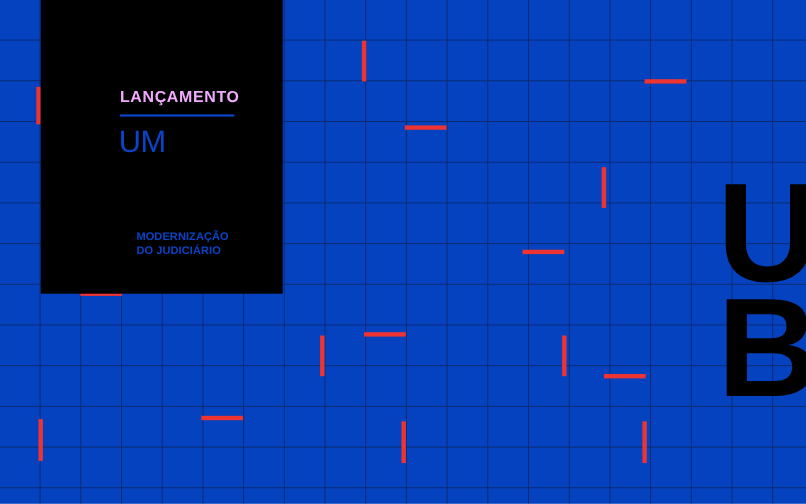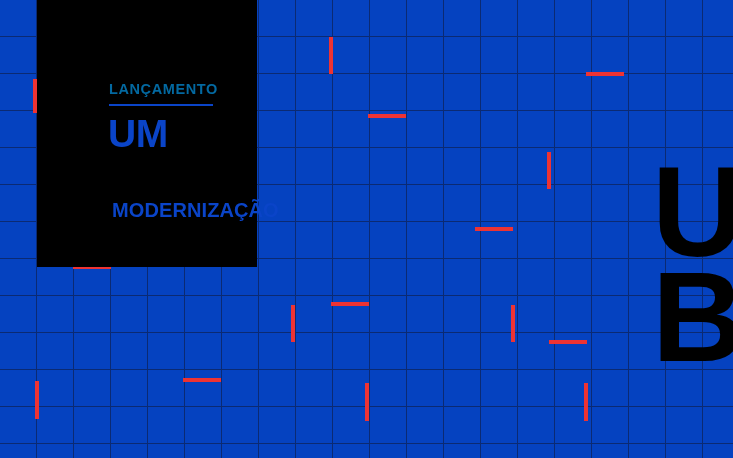--- a/index.html
+++ b/index.html
@@ -60,54 +60,54 @@
     height: 267px;
     background: #000000;
     box-sizing: border-box;
     padding: 0 28px;
   }
   #kicker {
     position: absolute;
     left: 72px;
     top: 81px;
     margin: 0;
-    color: #0369a1;
+    color: #f0abfc;
     font-size: 14.5px;
     font-weight: 600;
     letter-spacing: 0.6px;
     white-space: nowrap;
   }
   #kicker-rule {
     position: absolute;
     left: 72px;
     top: 104px;
     width: 104px;
     height: 2px;
     background: #0a44c8;
   }
   #title {
     position: absolute;
     left: 71px;
     top: 115px;
     margin: 0;
     color: #0a44c8;
-    font-size: 39px;
-    font-weight: 700;
+    font-size: 28px;
+    font-weight: 400;
     line-height: 0.98;
     letter-spacing: -0.4px;
     white-space: nowrap;
   }
   #title span { display: block; }
   #subtitle {
     position: absolute;
     left: 71px;
     top: 193px;
-    margin: 4px;
+    margin: 16px;
     color: #0a44c8;
-    font-size: 20px;
+    font-size: 10px;
     font-weight: 600;
     line-height: 1.32;
     letter-spacing: 0.1px;
     white-space: nowrap;
   }
   #subtitle span { display: block; }
 </style>
 </head>
 <body>
 
@@ -139,16 +139,17 @@
   </div>
 
   <div id="card">
     <p id="kicker">LANÇAMENTO</p>
     <div id="kicker-rule"></div>
     <h1 id="title">
       <span>UM</span>
     </h1>
     <p id="subtitle">
       <span>MODERNIZAÇÃO</span>
+      <span>DO JUDICIÁRIO</span>
     </p>
   </div>
 
 </div>
 
 </body></html>

